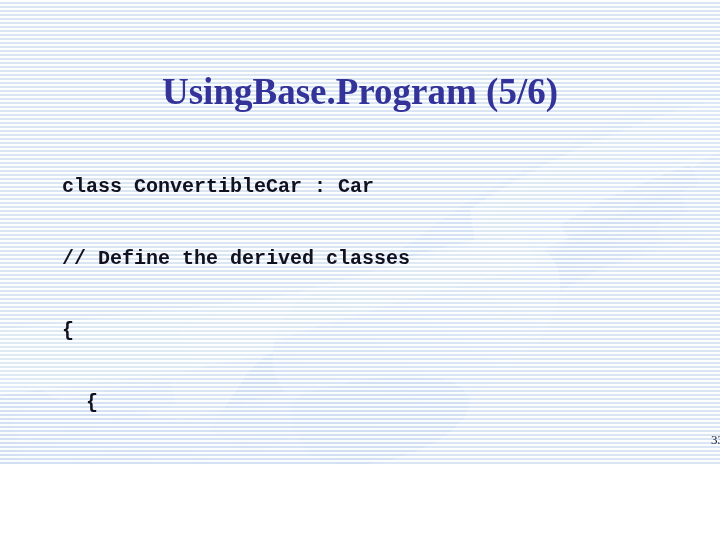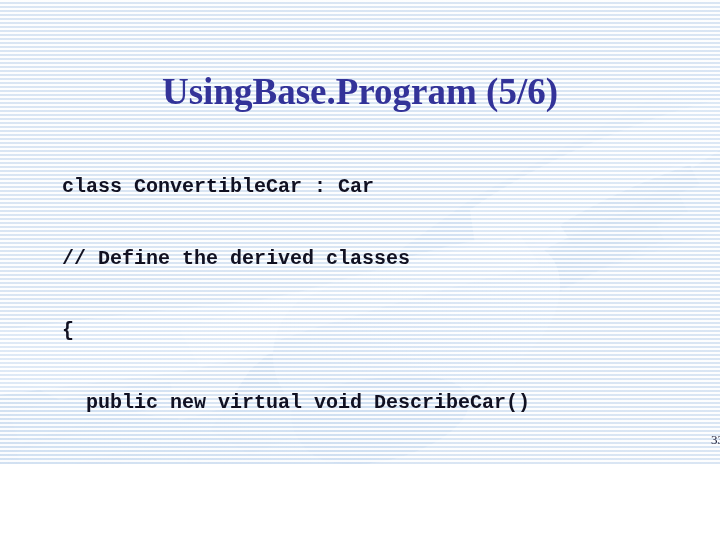--- a/index.html
+++ b/index.html
@@ -154,21 +154,20 @@
   <div class="bg-stripes"></div>
 
   <div class="content">
 
     <h1 class="title">UsingBase.Program (5/6)</h1>
 
     <div class="code-block">
       <span class="code-line">class ConvertibleCar : Car</span>
       <span class="code-line">// Define the derived classes</span>
       <span class="code-line">{</span>
-      <span class="code-line">  public new virtual void DescribeCar()</span>
       <span class="code-line">  {</span>
       <span class="code-line">    base.DescribeCar();</span>
       
       
       
       
     </div>
 
     <div class="slide-number">33</div>
 

